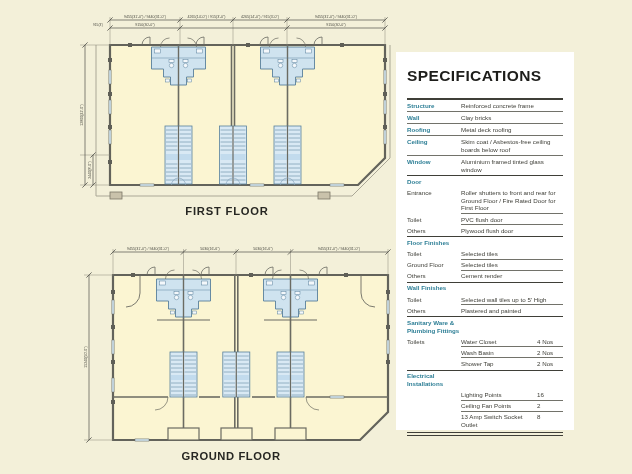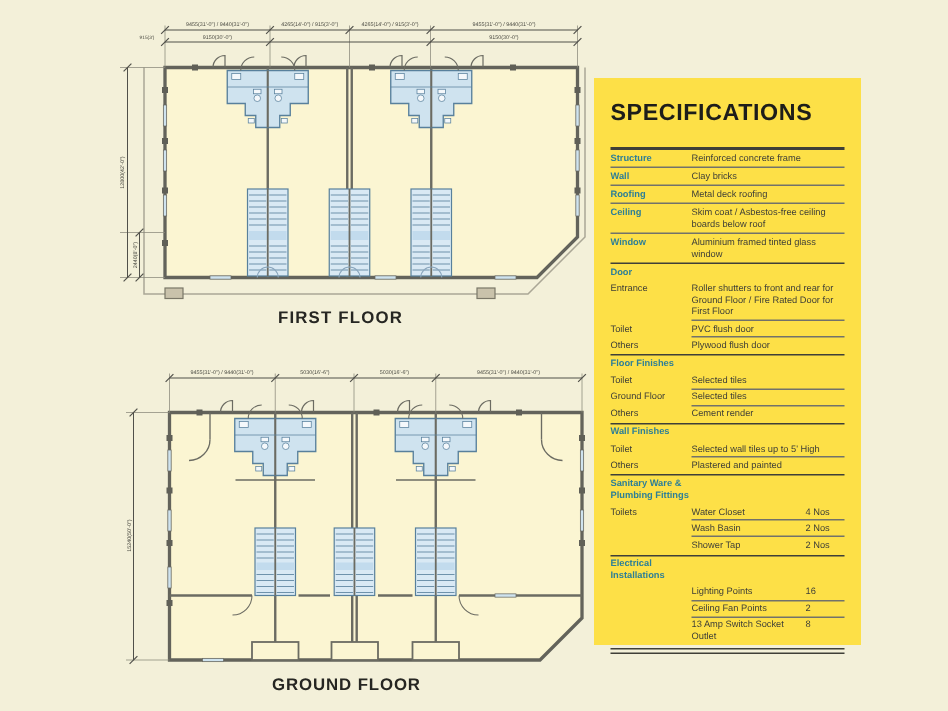--- a/index.html
+++ b/index.html
@@ -8,21 +8,21 @@
     background:#f3f0d9;
     font-family:"Liberation Sans", sans-serif;
   }
   .stage{position:absolute;inset:0;}
   svg.plans{position:absolute;left:0;top:0;}
   svg{font-family:"Liberation Sans", sans-serif;}
 
   
   .spec-panel{
     position:absolute;left:396px;top:52px;width:178px;height:378px;
-    background:#fde047;box-sizing:border-box;padding:13px 11px 0 11px;
+    background:#ffffff;box-sizing:border-box;padding:13px 11px 0 11px;
   }
   .spec-title{
     font-size:15.5px;font-weight:bold;color:#1d1d1a;letter-spacing:.4px;
     white-space:nowrap;margin:2px 0 13px 0;
   }
   .spec-table{width:100%;}
   .table-top{border-top:2px solid #3f3f38;}
   .table-end{height:2px;border-top:1.7px solid #3f3f38;border-bottom:1px solid #3f3f38;margin-top:1px;}
   .srow{
     display:grid;grid-template-columns:52px 1fr 26px;column-gap:2px;

